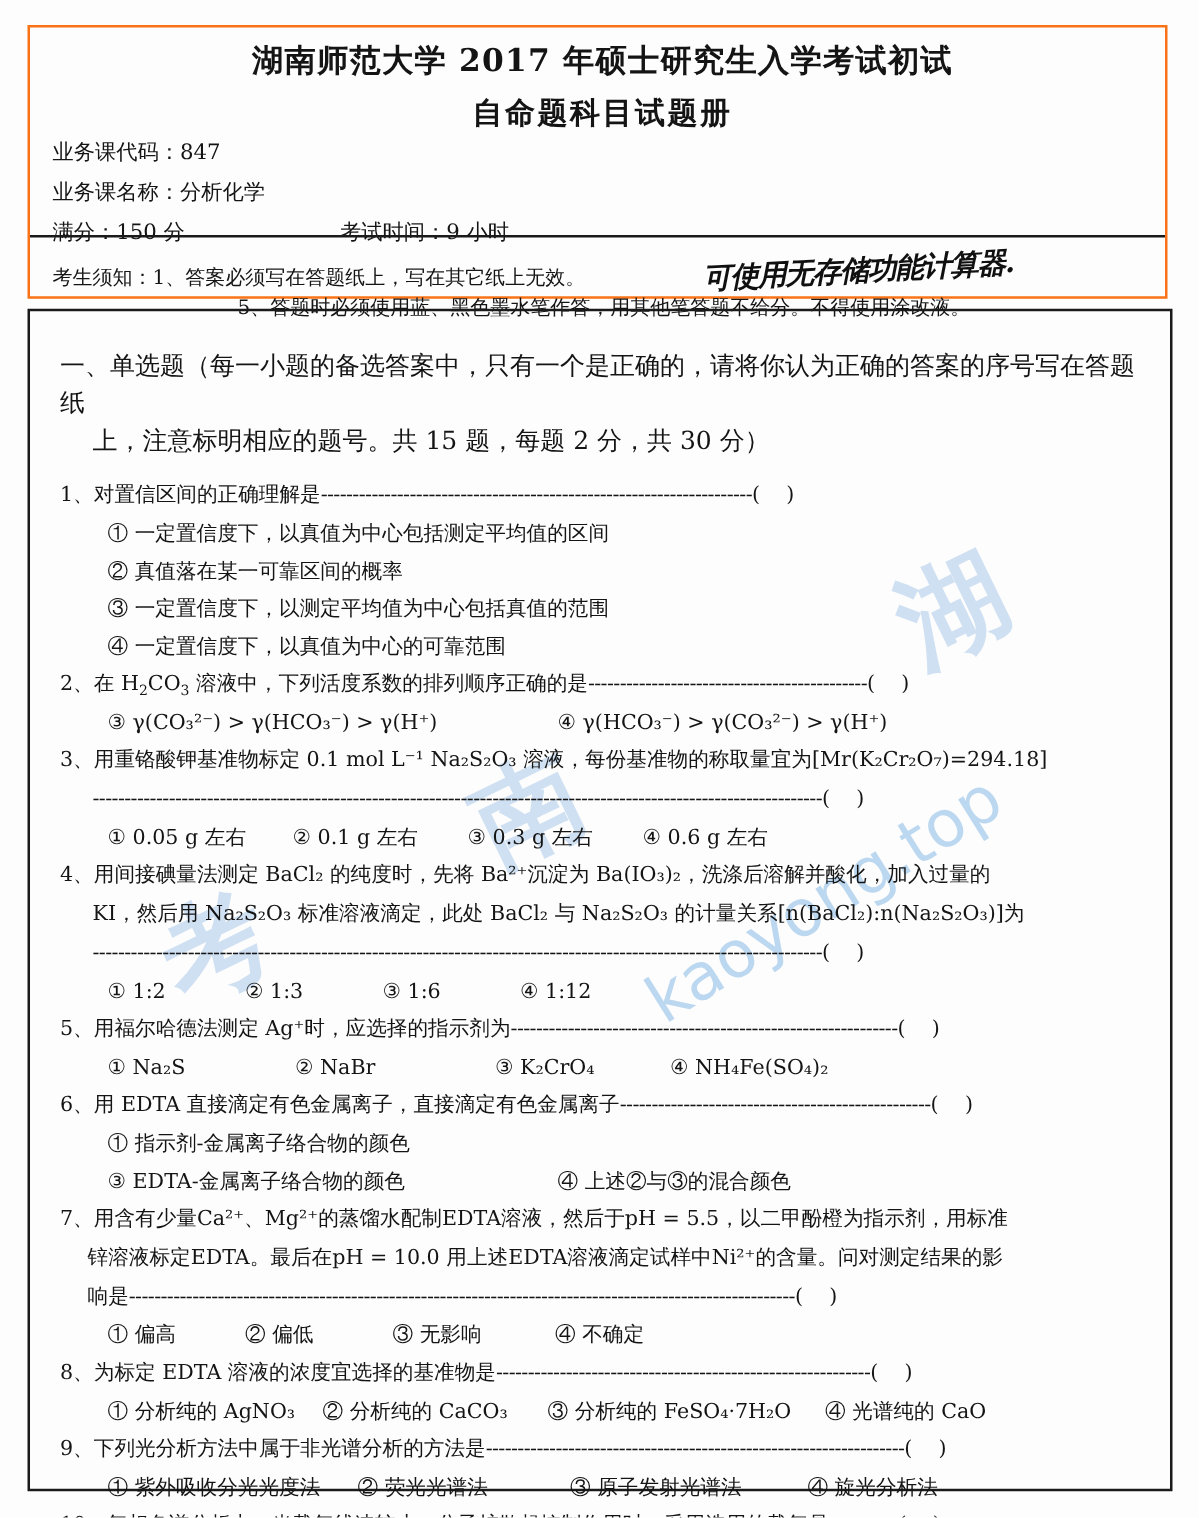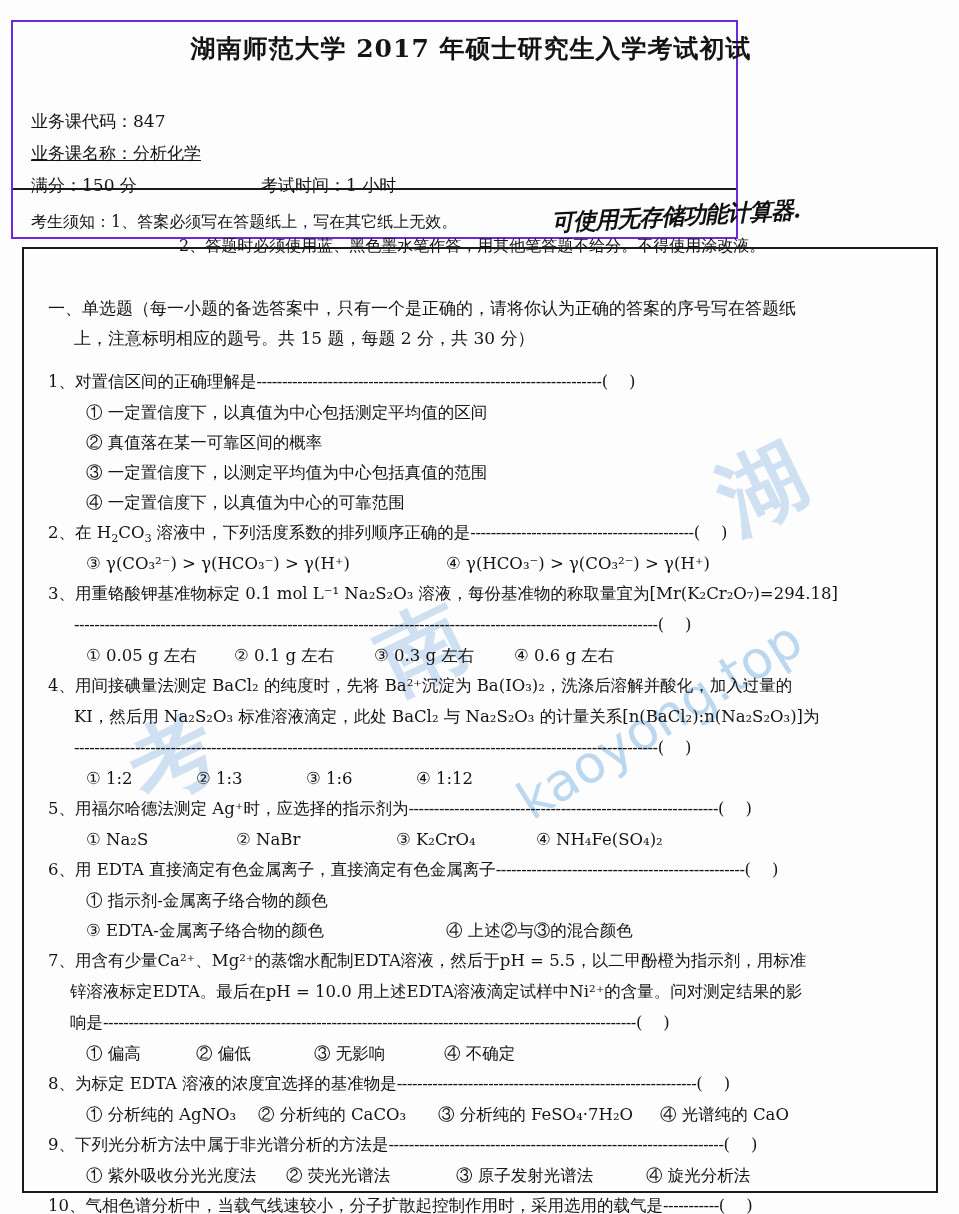--- a/index.html
+++ b/index.html
@@ -18,23 +18,23 @@
   .page {
     position: absolute;
     left: 0; top: 0;
     width: 959px;
     height: 1214px;
     background: #fdfdfd;
   }
   
   .frame-top {
     position: absolute;
-    left: 11px; top: 20px;
-    width: 727px; height: 219px;
-    border: 2px solid #6d28d9;
+    left: 22px; top: 20px;
+    width: 912px; height: 219px;
+    border: 2px solid #f97316;
     box-sizing: border-box;
   }
   .frame-body {
     position: absolute;
     left: 22px; top: 247px;
     width: 916px; height: 946px;
     border: 2px solid #1a1a1a;
     box-sizing: border-box;
   }
   .notice-rule {
@@ -65,21 +65,21 @@
     font-weight: bold;
     letter-spacing: 2px;
   }
   .meta {
     position: absolute;
     font-size: 17px;
     font-family: "DejaVu Serif", "Liberation Serif", serif;
     white-space: nowrap;
   }
   .meta-code  { left: 18px; top: 88px; }
-  .meta-name  { left: 18px; top: 120px; text-decoration: underline; }
+  .meta-name  { left: 18px; top: 120px; }
   .meta-score { left: 18px; top: 152px; }
   .meta-time  { left: 248px; top: 152px; }
 
   .notice-block {
     position: absolute;
     left: 18px; top: 188px;
     width: 880px;
     font-size: 16px;
     font-family: "DejaVu Serif", "Liberation Serif", serif;
     line-height: 24px;
@@ -101,24 +101,23 @@
   
   .content {
     position: absolute;
     left: 24px; top: 28px;
     width: 868px;
     font-family: "DejaVu Serif", "Liberation Serif", serif;
     font-size: 16.5px;
     line-height: 1.0;
   }
   .section-head {
-    font-size: 17px;
+    font-size: 20px;
     line-height: 30px;
     margin-bottom: 14px;
-    margin-top: 16px;
   }
   .section-head .l2 { display: block; padding-left: 26px; }
 
   .q {
     margin-bottom: 1px;
     white-space: nowrap;
     line-height: 30px;
   }
   .dots {
     letter-spacing: -0.5px;
@@ -169,31 +168,32 @@
 
 <div class="page">
 
   <div class="wm-cn wm1">湖</div>
   <div class="wm-cn wm2">南</div>
   <div class="wm-cn wm3">考</div>
   <div class="wm-en">kaoyong.top</div>
 
   <div class="frame-top">
     <div class="doc-title">湖南师范大学 2017 年硕士研究生入学考试初试</div>
+    <div class="doc-subtitle">自命题科目试题册</div>
 
     <div class="meta meta-code">业务课代码：847</div>
     <div class="meta meta-name">业务课名称：分析化学</div>
     <div class="meta meta-score">满分：150 分</div>
-    <div class="meta meta-time">考试时间：1 小时</div>
+    <div class="meta meta-time">考试时间：9 小时</div>
 
     <div class="notice-rule" style="top:166px"></div>
 
     <div class="notice-block">
       <div>考生须知：1、答案必须写在答题纸上，写在其它纸上无效。</div>
-      <div class="notice-line2">2、答题时必须使用蓝、黑色墨水笔作答，用其他笔答题不给分。不得使用涂改液。</div>
+      <div class="notice-line2">5、答题时必须使用蓝、黑色墨水笔作答，用其他笔答题不给分。不得使用涂改液。</div>
     </div>
     <div class="handwritten">可使用无存储功能计算器.</div>
   </div>
 
   <div class="frame-body">
     <div class="content">
 
       <div class="section-head">
         <span>一、单选题（每一小题的备选答案中，只有一个是正确的，请将你认为正确的答案的序号写在答题纸</span>
         <span class="l2">上，注意标明相应的题号。共 15 题，每题 2 分，共 30 分）</span>

